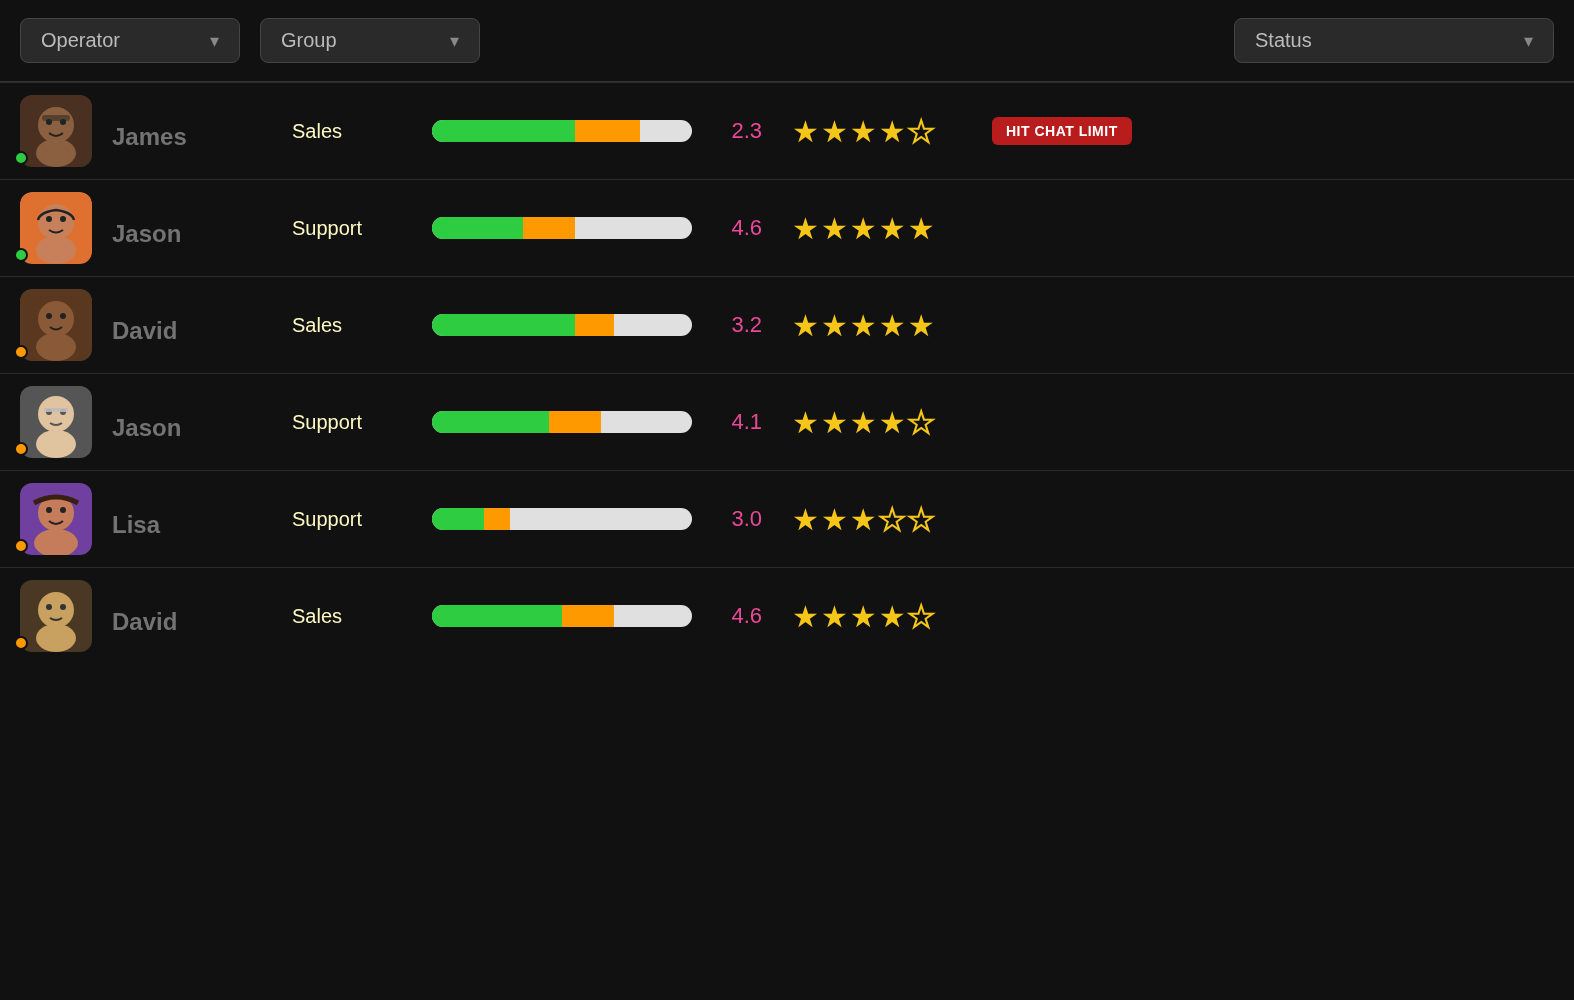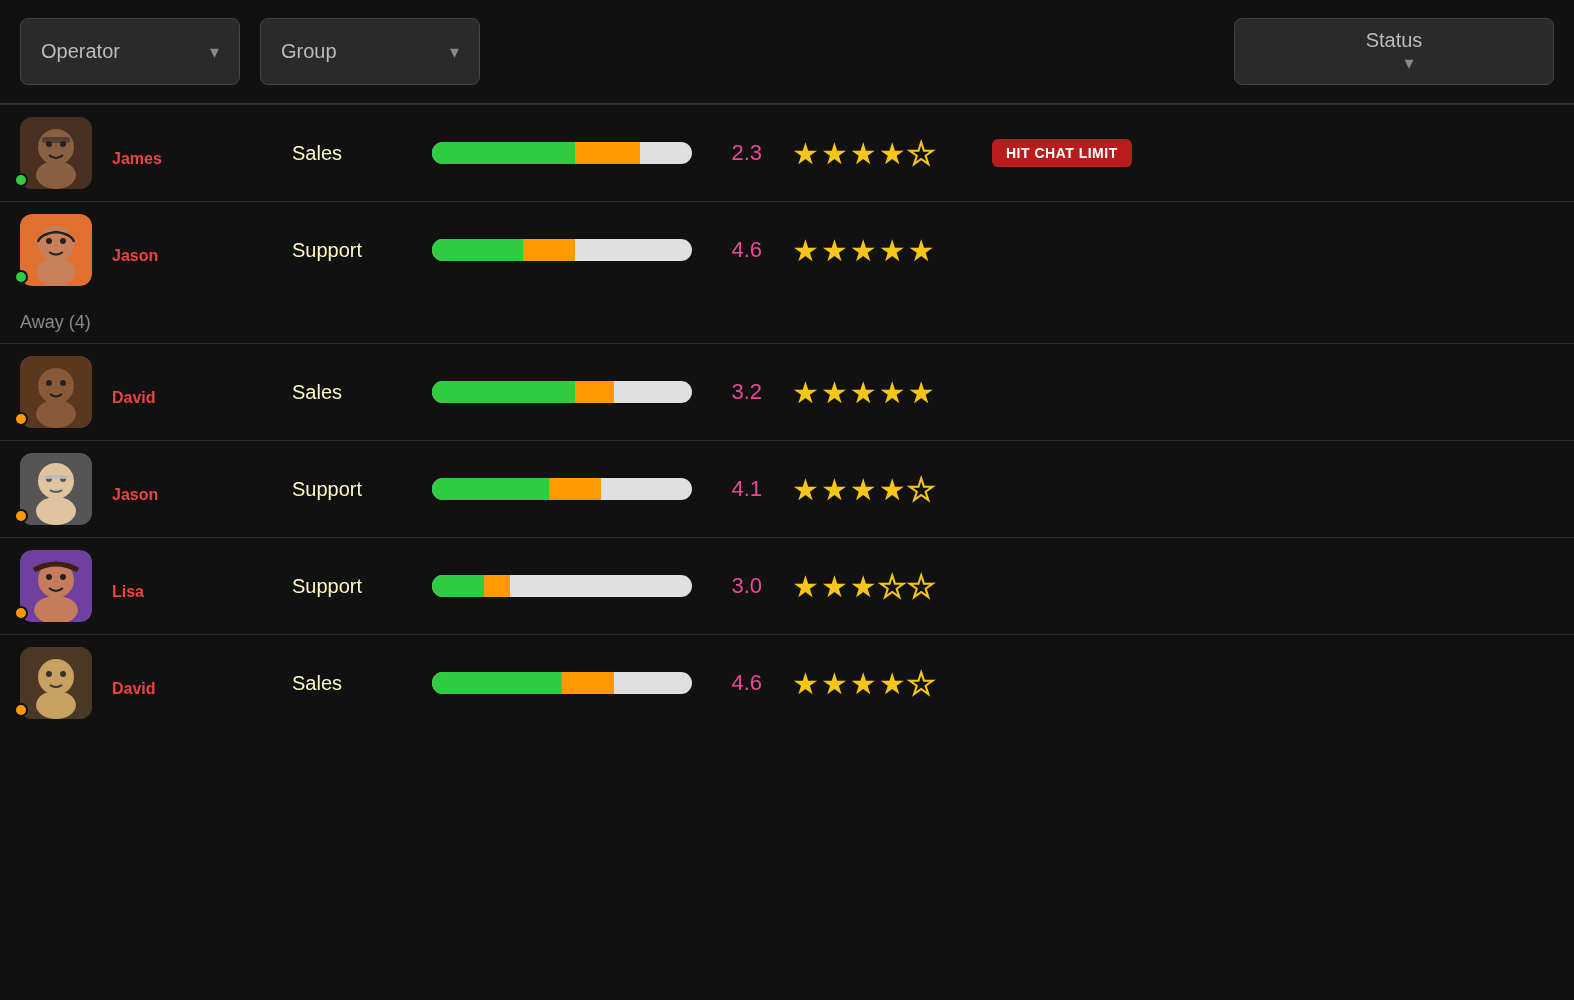--- a/index.html
+++ b/index.html
@@ -32,21 +32,20 @@
       min-width: 220px;
     }
     .filter-select .chevron {
       margin-left: 30px;
       font-size: 18px;
       color: #888;
     }
     .filter-status {
       margin-left: auto;
       min-width: 320px;
-      flex-direction: column;
     }
 
     .divider {
       border: none;
       border-top: 1px solid #333;
       margin: 0 0 0 0;
     }
 
     
     .section-header {
@@ -89,22 +88,22 @@
       width: 14px;
       height: 14px;
       border-radius: 50%;
       border: 2px solid #111;
     }
     .status-dot.online { background: #2ecc40; }
     .status-dot.away { background: #ff9900; }
 
     
     .op-name {
-      color: #ef4444;
-      font-size: 16px;
+      color: #737373;
+      font-size: 24px;
       font-weight: 600;
       min-width: 160px;
       margin-top: 12px;
     }
 
     
     .op-group {
       color: #fef9c3;
       font-size: 20px;
       min-width: 120px;
@@ -235,21 +234,20 @@
       <span class="op-group">Support</span>
       <div class="chat-bar-wrap">
         <div class="chat-bar">
           <div class="bar-green" style="width: 35%;"></div>
           <div class="bar-orange" style="width: 20%;"></div>
         </div>
       </div>
       <span class="op-score">4.6</span>
       <div class="stars"><span class="star-filled">★</span><span class="star-filled">★</span><span class="star-filled">★</span><span class="star-filled">★</span><span class="star-filled">★</span></div>
     </div>
-    <div class="section-header">Away (4)</div>
     <div class="operator-row">
       <div class="avatar-wrap">
         <div class="avatar">
           <svg viewBox="0 0 72 72" xmlns="http://www.w3.org/2000/svg">
     <rect width="72" height="72" rx="12" fill="#5a3820"></rect>
     <circle cx="36" cy="30" r="18" fill="#8a5a38"></circle>
     <ellipse cx="36" cy="58" rx="20" ry="14" fill="#8a5a38"></ellipse>
     <circle cx="29" cy="27" r="3" fill="#222"></circle>
     <circle cx="43" cy="27" r="3" fill="#222"></circle>
     <path d="M30 38 Q36 43 42 38" stroke="#222" stroke-width="2" fill="none"></path>

